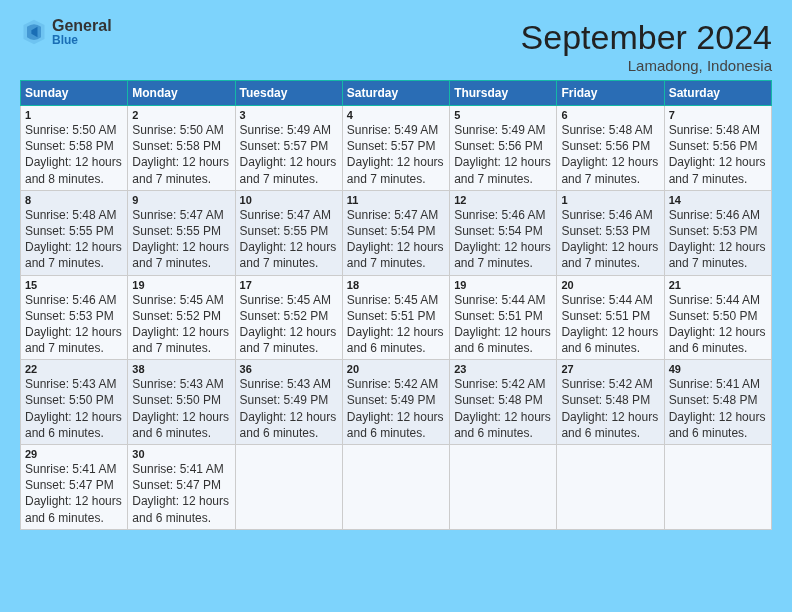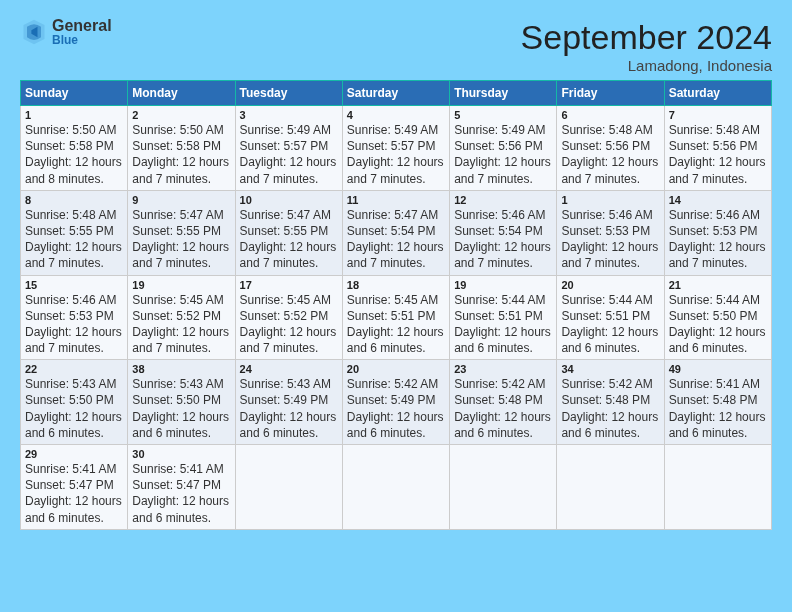--- a/index.html
+++ b/index.html
@@ -297,42 +297,42 @@
 and 6 minutes.</div>
           </td>
           <td>
             <span class="day-num">38</span>
             <div class="cell-text" style="white-space: pre-line;">Sunrise: 5:43 AM
 Sunset: 5:50 PM
 Daylight: 12 hours
 and 6 minutes.</div>
           </td>
           <td>
-            <span class="day-num">24</span>
+            <span class="day-num">36</span>
             <div class="cell-text" style="white-space: pre-line;">Sunrise: 5:43 AM
 Sunset: 5:49 PM
 Daylight: 12 hours
 and 6 minutes.</div>
           </td>
           <td>
             <span class="day-num">20</span>
             <div class="cell-text" style="white-space: pre-line;">Sunrise: 5:42 AM
 Sunset: 5:49 PM
 Daylight: 12 hours
 and 6 minutes.</div>
           </td>
           <td>
             <span class="day-num">23</span>
             <div class="cell-text" style="white-space: pre-line;">Sunrise: 5:42 AM
 Sunset: 5:48 PM
 Daylight: 12 hours
 and 6 minutes.</div>
           </td>
           <td>
-            <span class="day-num">34</span>
+            <span class="day-num">27</span>
             <div class="cell-text" style="white-space: pre-line;">Sunrise: 5:42 AM
 Sunset: 5:48 PM
 Daylight: 12 hours
 and 6 minutes.</div>
           </td>
           <td>
             <span class="day-num">49</span>
             <div class="cell-text" style="white-space: pre-line;">Sunrise: 5:41 AM
 Sunset: 5:48 PM
 Daylight: 12 hours

